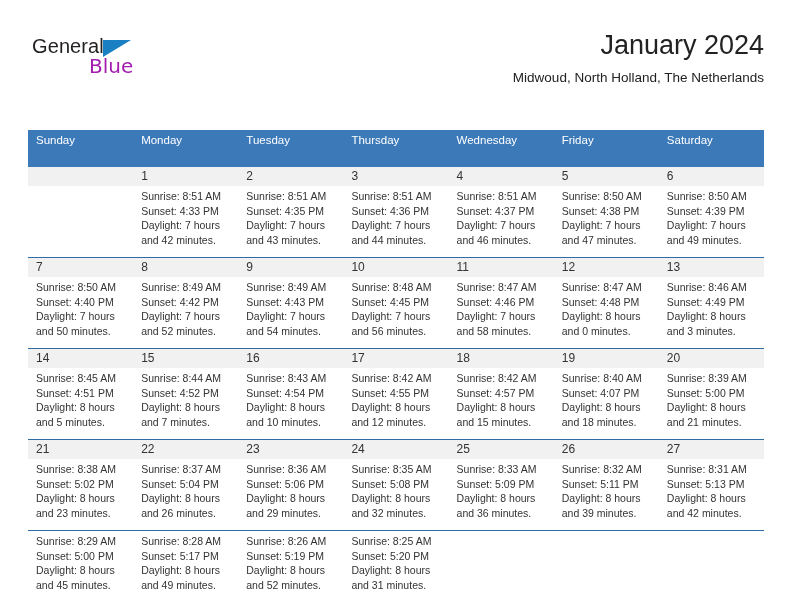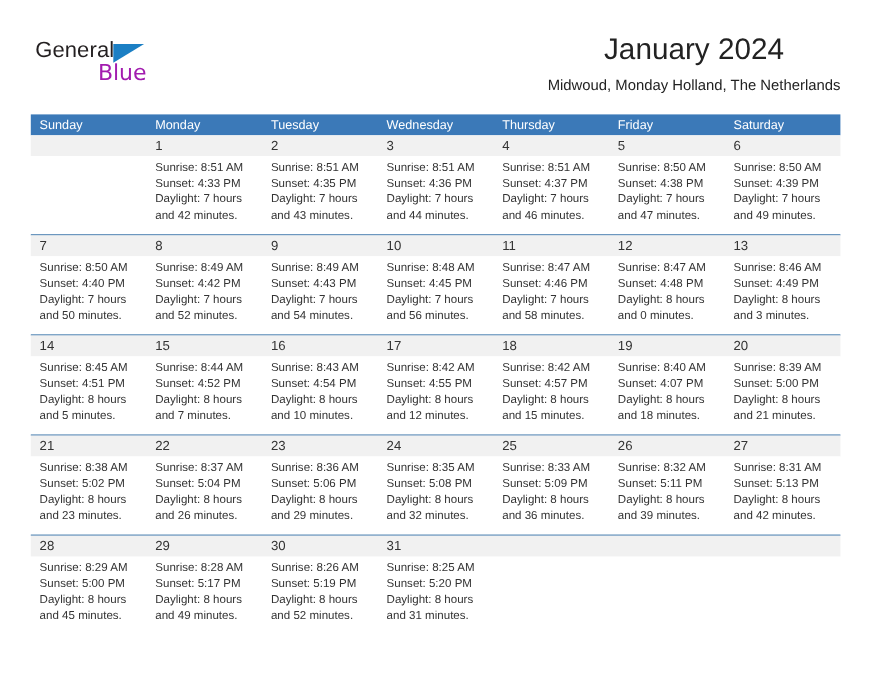--- a/index.html
+++ b/index.html
@@ -64,21 +64,21 @@
     font-size: 20px;
     color: #a21caf;
     font-family: "DejaVu Sans", sans-serif;
     line-height: 1;
   }
 
   .title-block {
     position: absolute;
     right: 0;
     top: 0;
-    text-align: center;
+    text-align: right;
   }
   .cal-title {
     font-size: 27px;
     color: #222222;
     line-height: 34px;
     white-space: nowrap;
   }
   .cal-subtitle {
     font-size: 13.5px;
     color: #222222;
@@ -91,21 +91,22 @@
   .calendar {
     position: absolute;
     left: 28px;
     top: 104px;
     width: 736px;
   }
 
   .weekday-row {
     display: flex;
     background: #3b79b8;
-    height: 19px;
+    height: 37px;
+    margin-top: 26px;
   }
   .weekday {
     flex: 1 1 0;
     font-size: 11.5px;
     color: #ffffff;
     line-height: 21px;
     padding-left: 8px;
     box-sizing: border-box;
     white-space: nowrap;
     overflow: hidden;
@@ -157,32 +158,32 @@
   <div class="header">
 
     <div class="logo">
       <span class="logo-general">General</span>
       <span class="logo-tri"></span>
       <span class="logo-blue">Blue</span>
     </div>
 
     <div class="title-block">
       <div class="cal-title">January 2024</div>
-      <div class="cal-subtitle">Midwoud, Monday Holland, The Netherlands</div>
+      <div class="cal-subtitle">Midwoud, North Holland, The Netherlands</div>
     </div>
 
   </div>
 
   <div class="calendar">
     <div class="weekday-row" id="weekday-row">
         <div class="weekday">Sunday</div>
         <div class="weekday">Monday</div>
         <div class="weekday">Tuesday</div>
+        <div class="weekday">Thursday</div>
         <div class="weekday">Wednesday</div>
-        <div class="weekday">Thursday</div>
         <div class="weekday">Friday</div>
         <div class="weekday">Saturday</div>
       </div>
     <div id="weeks-container">
         <div class="week first">
           <div class="date-strip">
             <div class="date-cell"></div>
             <div class="date-cell">1</div>
             <div class="date-cell">2</div>
             <div class="date-cell">3</div>
@@ -389,29 +390,20 @@
             </div>
             <div class="info-cell">
               <div class="info-line">Sunrise: 8:31 AM</div>
               <div class="info-line">Sunset: 5:13 PM</div>
               <div class="info-line">Daylight: 8 hours</div>
               <div class="info-line">and 42 minutes.</div>
             </div>
           </div>
         </div>
         <div class="week">
-          <div class="date-strip">
-            <div class="date-cell">28</div>
-            <div class="date-cell">29</div>
-            <div class="date-cell">30</div>
-            <div class="date-cell">31</div>
-            <div class="date-cell"></div>
-            <div class="date-cell"></div>
-            <div class="date-cell"></div>
-          </div>
           <div class="info-strip">
             <div class="info-cell">
               <div class="info-line">Sunrise: 8:29 AM</div>
               <div class="info-line">Sunset: 5:00 PM</div>
               <div class="info-line">Daylight: 8 hours</div>
               <div class="info-line">and 45 minutes.</div>
             </div>
             <div class="info-cell">
               <div class="info-line">Sunrise: 8:28 AM</div>
               <div class="info-line">Sunset: 5:17 PM</div>

